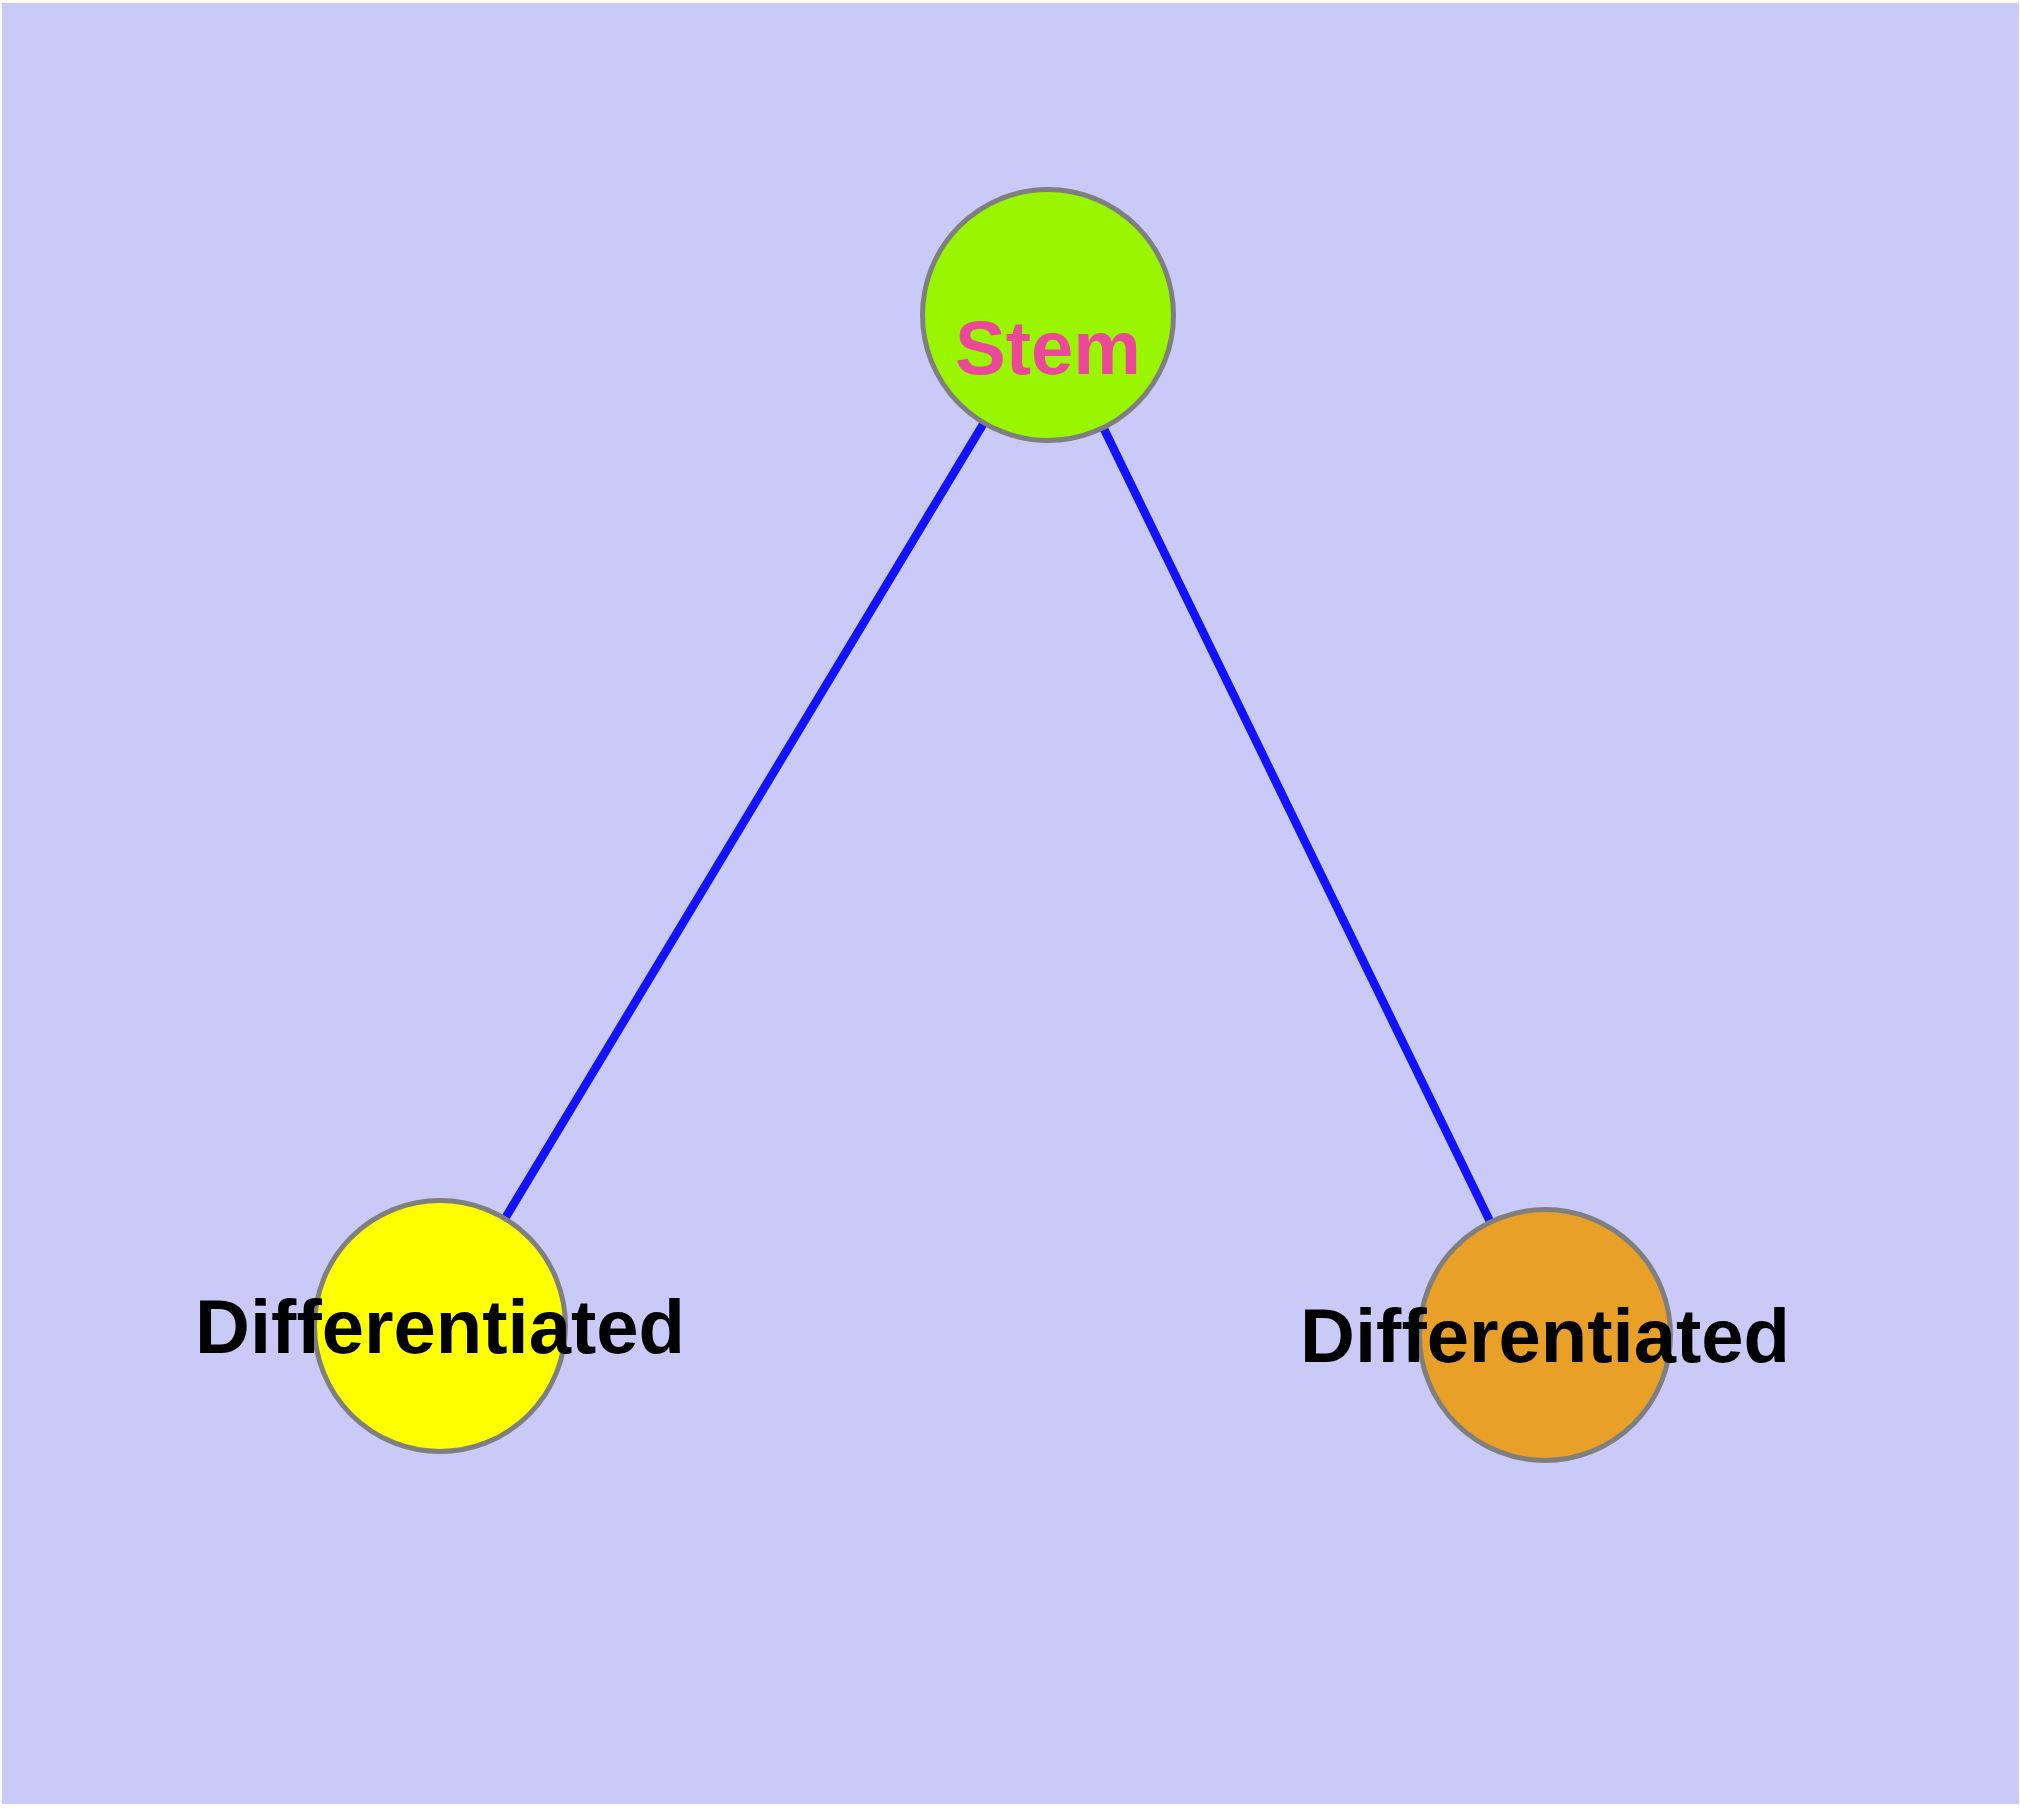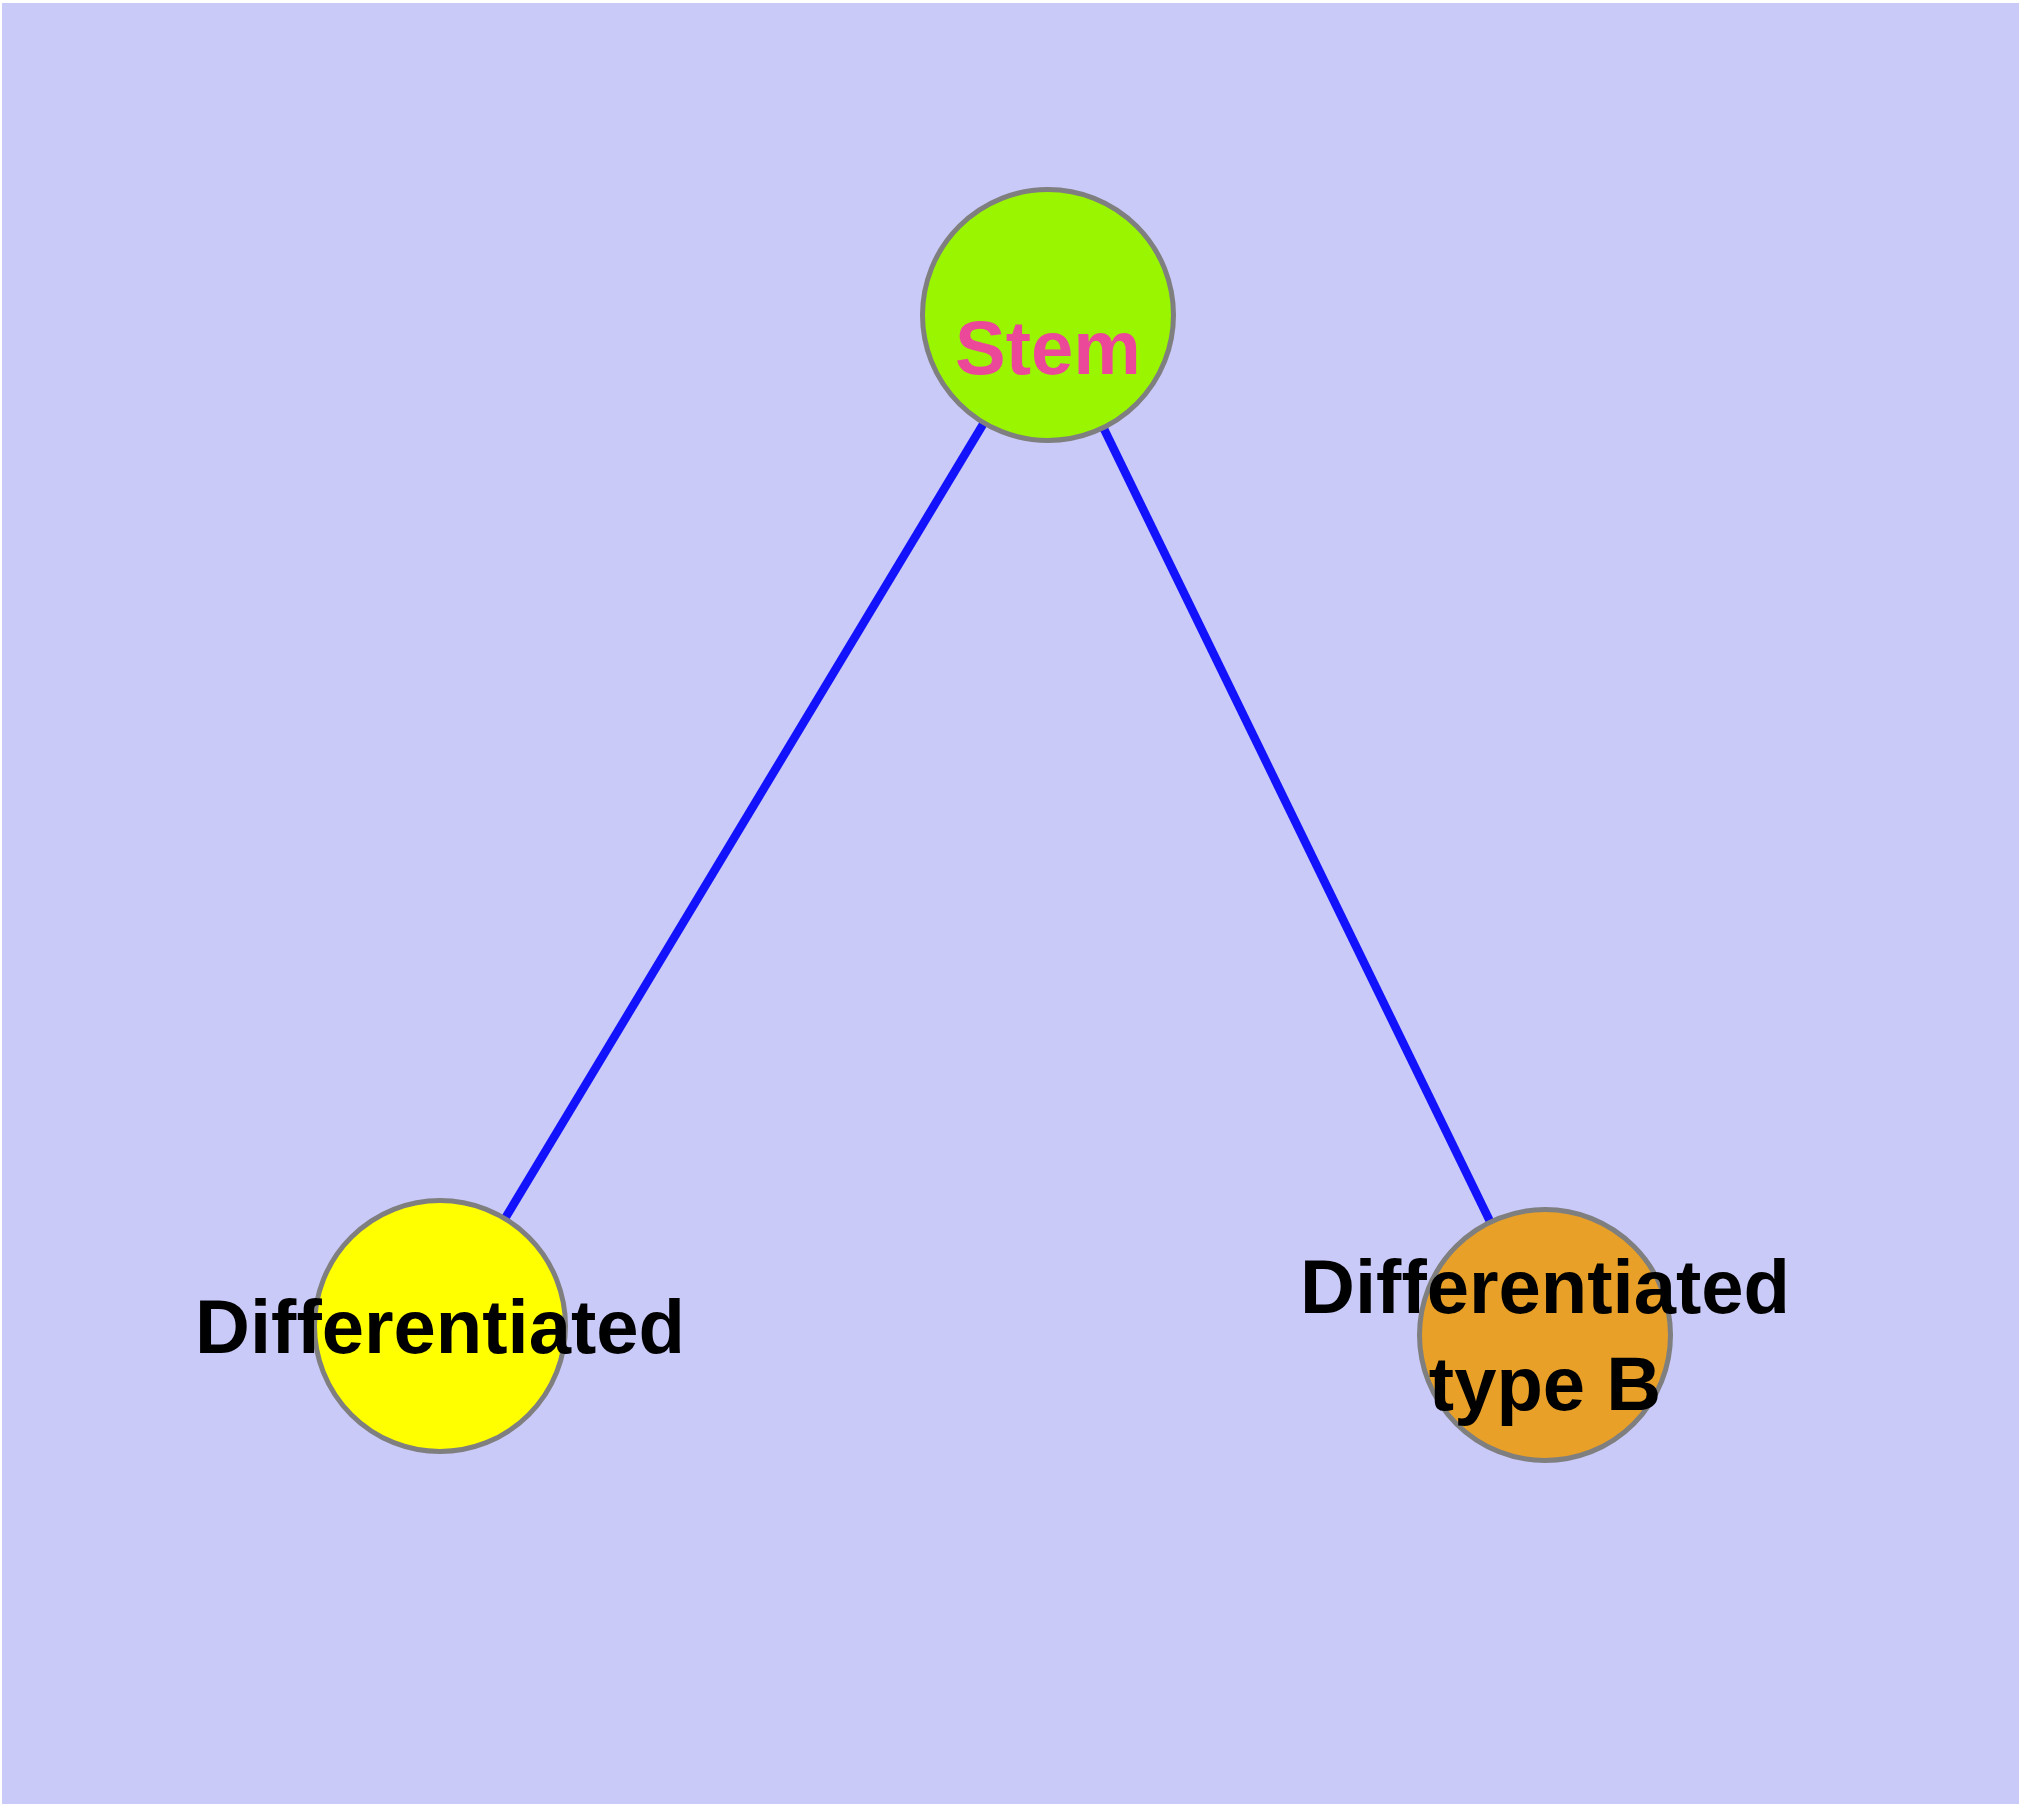--- a/index.html
+++ b/index.html
@@ -59,16 +59,15 @@
     <div class="lbl-line">Stem</div>
 
   </div>
 
   <div class="node-label" style="left: 440px; top: 1326px; color: rgb(0, 0, 0);">
     <div class="lbl-line">Differentiated</div>
   </div>
 
   <div class="node-label" style="left: 1545px; top: 1335px; color: rgb(0, 0, 0);">
     <div class="lbl-line">Differentiated</div>
-    <div class="lbl-line">type B</div>
   </div>
 </div>
 
 
 </body></html>

